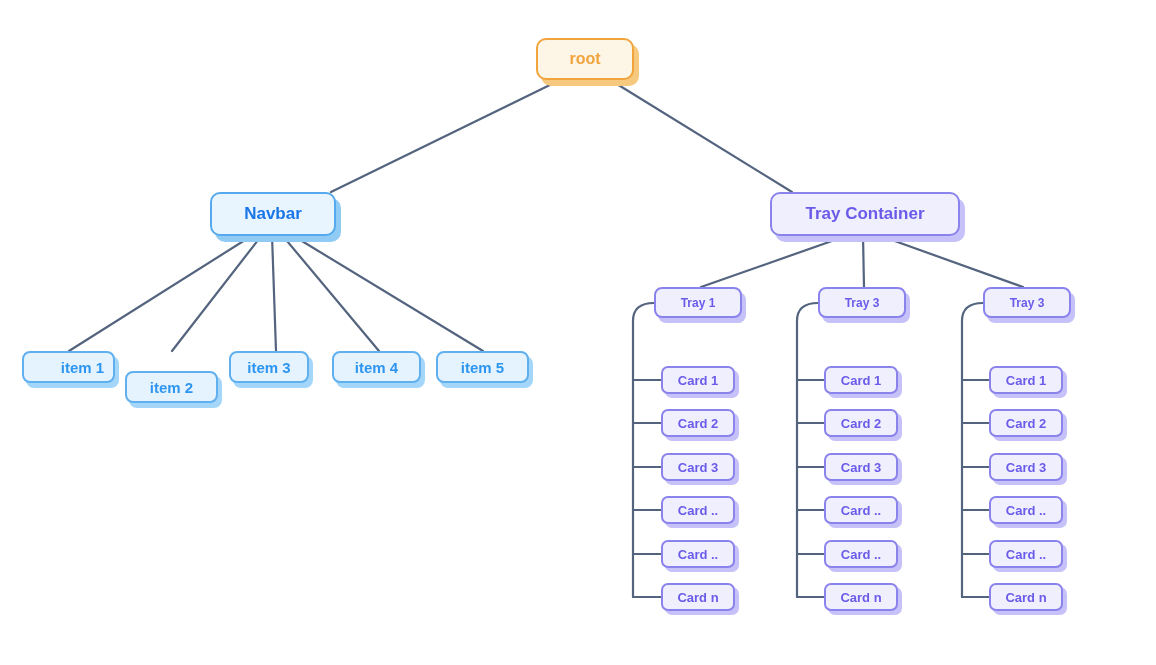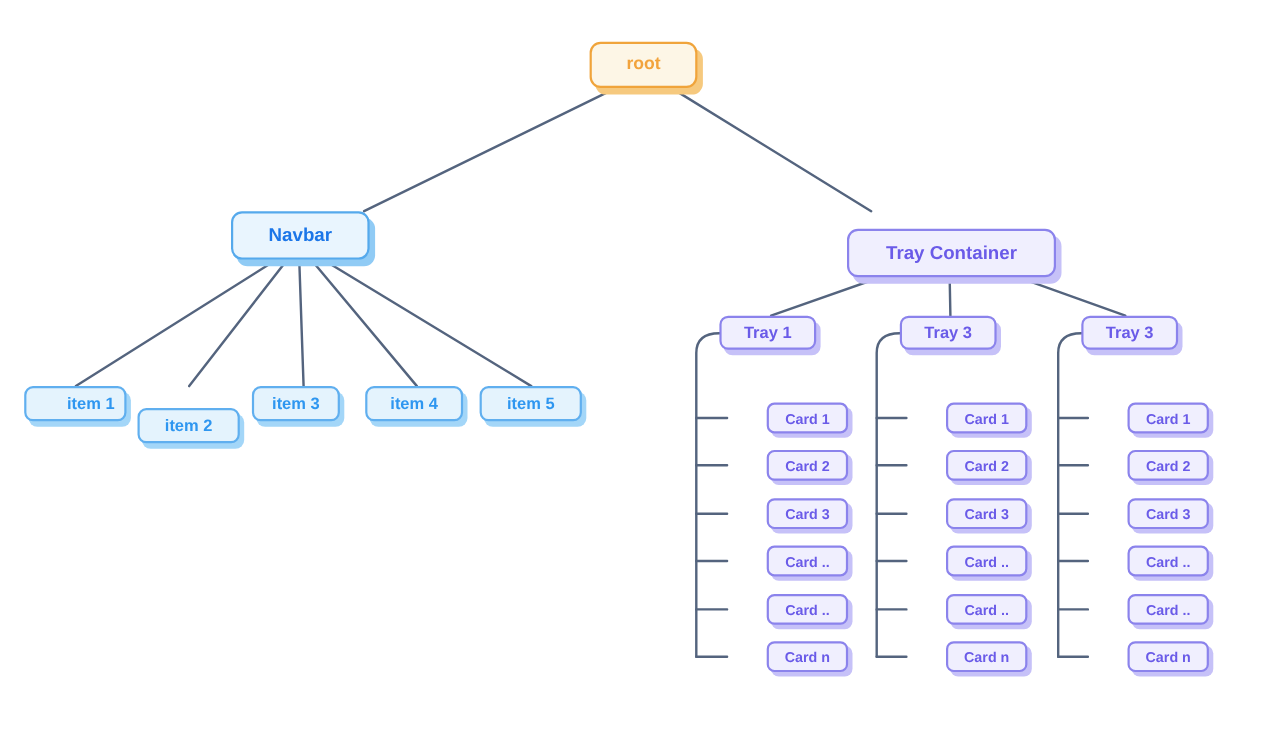--- a/index.html
+++ b/index.html
@@ -27,29 +27,28 @@
     background:var(--navbar-bg);border-color:var(--navbar-border);color:var(--navbar-text);
     box-shadow:5px 6px 0 var(--navbar-shadow);
   }
   .n-item{
     background:var(--item-bg);border-color:var(--item-border);color:var(--item-text);
     box-shadow:4px 5px 0 var(--item-shadow);border-radius:8px;font-size:15px;
   }
   .n-tc{
     background:var(--tray-bg);border-color:var(--tray-border);color:var(--tray-text);
     box-shadow:5px 6px 0 var(--tray-shadow);
-    margin-top:16px;
   }
   .n-tray{
     background:var(--tray-bg);border-color:var(--tray-border);color:var(--tray-text);
-    box-shadow:4px 5px 0 var(--tray-shadow);border-radius:8px;font-size:15px;
+    box-shadow:4px 5px 0 var(--tray-shadow);border-radius:8px;font-size:12px;
   }
   .n-card{
     background:var(--tray-bg);border-color:var(--tray-border);color:var(--tray-text);
-    box-shadow:4px 4px 0 var(--tray-shadow);border-radius:7px;font-size:13px;font-weight:bold;margin-left:36px;
+    box-shadow:4px 4px 0 var(--tray-shadow);border-radius:7px;font-size:13px;font-weight:bold;
   }
 </style>
 </head>
 <body>
 
 <div id="canvas">
 
   <svg class="edges" viewBox="0 0 1156 665">
     <path d="M558,81 L331,192"></path>
     <path d="M612,81 L792,192"></path>

